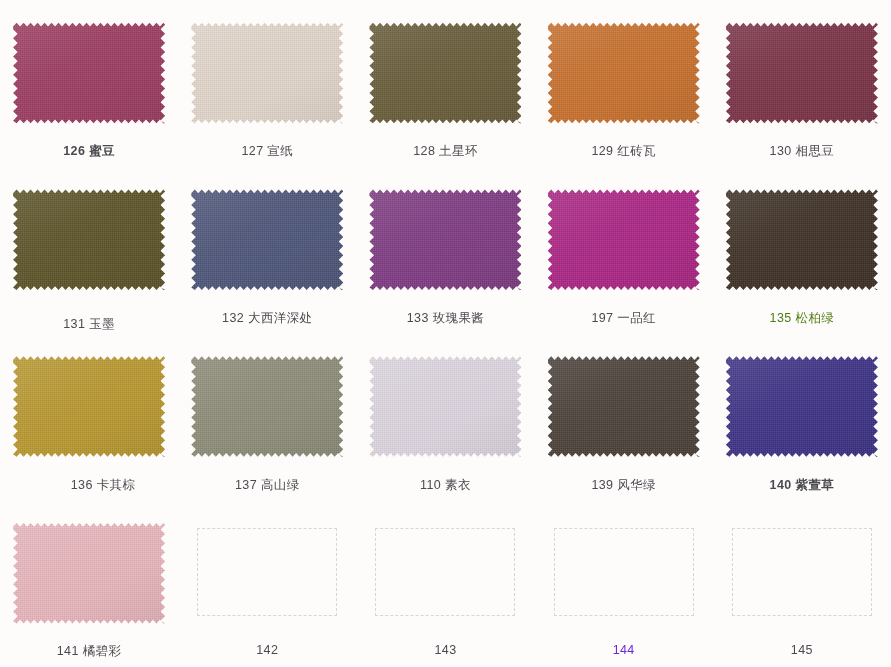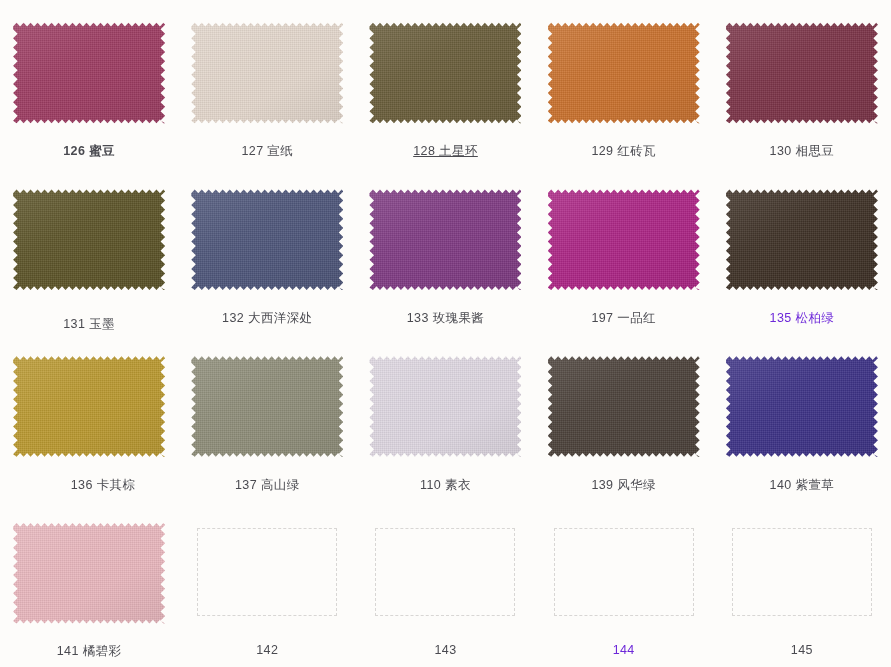--- a/index.html
+++ b/index.html
@@ -189,21 +189,21 @@
     </div>
     <div class="swatch-cell">
       <div class="chip-wrap">
         <div class="chip-clip">
           <div class="chip" style="background-color: rgb(104, 92, 57);">
             <div class="chip-texture"></div>
             <div class="chip-sheen"></div>
           </div>
         </div>
       </div>
-      <div class="chip-label" style="color: rgb(74, 74, 80); text-decoration: underline;">128 土星环</div>
+      <div class="chip-label" style="color: rgb(74, 74, 80);">128 土星环</div>
     </div>
     <div class="swatch-cell">
       <div class="chip-wrap">
         <div class="chip-clip">
           <div class="chip" style="background-color: rgb(200, 112, 44);">
             <div class="chip-texture"></div>
             <div class="chip-sheen"></div>
           </div>
         </div>
       </div>
@@ -266,21 +266,21 @@
     </div>
     <div class="swatch-cell">
       <div class="chip-wrap">
         <div class="chip-clip">
           <div class="chip" style="background-color: rgb(61, 48, 37);">
             <div class="chip-texture"></div>
             <div class="chip-sheen"></div>
           </div>
         </div>
       </div>
-      <div class="chip-label" style="color: #6d28d9;">135 松柏绿</div>
+      <div class="chip-label" style="color: #4d7c0f;">135 松柏绿</div>
     </div>
     <div class="swatch-cell">
       <div class="chip-wrap">
         <div class="chip-clip">
           <div class="chip" style="background-color: rgb(185, 152, 47);">
             <div class="chip-texture"></div>
             <div class="chip-sheen"></div>
           </div>
         </div>
       </div>
@@ -321,21 +321,21 @@
     </div>
     <div class="swatch-cell">
       <div class="chip-wrap">
         <div class="chip-clip">
           <div class="chip" style="background-color: rgb(60, 49, 133);">
             <div class="chip-texture"></div>
             <div class="chip-sheen"></div>
           </div>
         </div>
       </div>
-      <div class="chip-label" style="color: rgb(74, 74, 80);">140 紫萱草</div>
+      <div class="chip-label" style="color: rgb(74, 74, 80); font-weight: bold;">140 紫萱草</div>
     </div>
     <div class="swatch-cell">
       <div class="chip-wrap">
         <div class="chip-clip">
           <div class="chip" style="background-color: rgb(232, 182, 189);">
             <div class="chip-texture"></div>
             <div class="chip-sheen"></div>
           </div>
         </div>
       </div>

